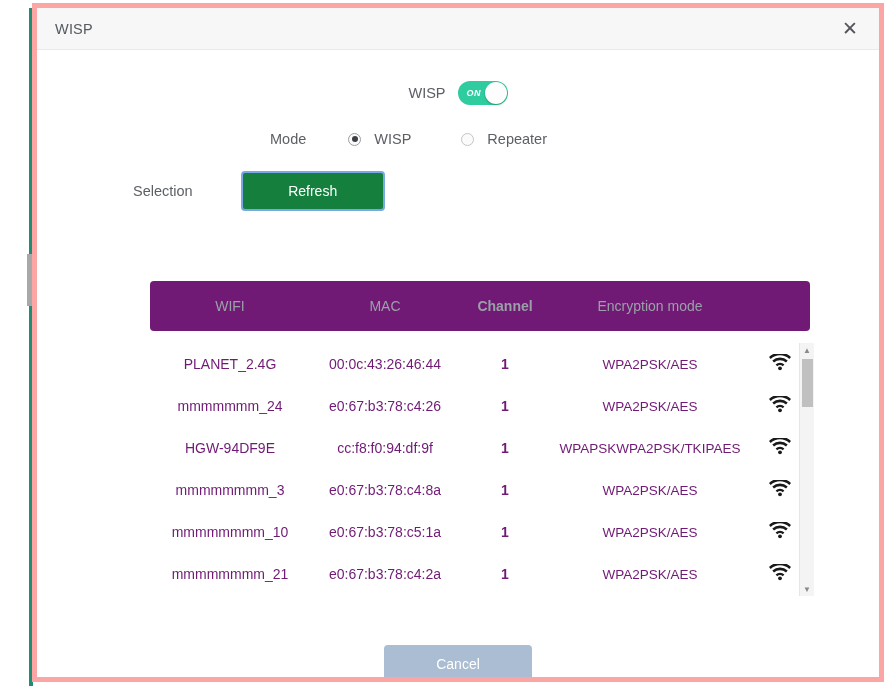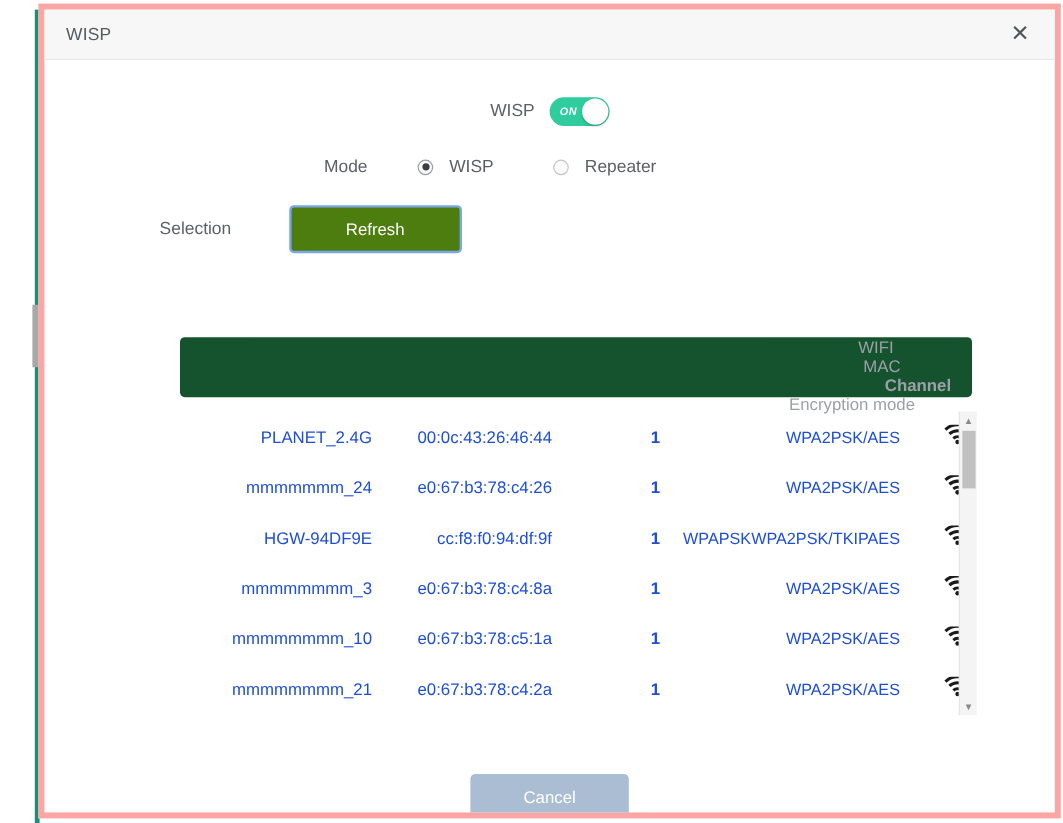--- a/index.html
+++ b/index.html
@@ -176,44 +176,43 @@
     margin-top: 24px;
   }
   .row-selection .field-label {
     font-size: 14.5px;
     color: #5c6066;
   }
   #refresh-btn {
     margin-left: 48px;
     width: 144px;
     height: 40px;
-    background: #4d7c0f;
+    background: #15803d;
     border: 2px solid #7aa7e8;
     border-radius: 4px;
     color: #ffffff;
     font-size: 14px;
     font-family: "Liberation Sans", sans-serif;
     cursor: pointer;
     padding: 0;
   }
 
   
   #wifi-table-wrap {
     position: absolute;
     left: 113px;
     top: 231px;
     width: 660px;
   }
   #table-head {
-    background: #14532d;
+    background: #701a75;
     border-radius: 4px;
     height: 50px;
     display: flex;
-    align-items: flex-end;
-    flex-direction: column;
+    align-items: center;
   }
   #table-head .th {
     font-size: 14px;
     color: #9ba0a8;
     text-align: center;
   }
   .col-wifi      { width: 160px; }
   .col-mac       { width: 150px; }
   .col-channel   { width: 90px; font-weight: bold;  }
   .col-enc       { width: 200px; }
@@ -225,22 +224,22 @@
     height: 252px;
   }
   .trow {
     display: flex;
     align-items: center;
     height: 42px;
     cursor: pointer;
   }
   .trow .td {
     font-size: 14px;
-    color: #1d4ed8;
-    text-align: right;
+    color: #701a75;
+    text-align: center;
     white-space: nowrap;
   }
   .trow .td.col-enc { font-size: 13.5px; }
   .wifi-icon { display: inline-block; }
 
   
   #table-scrollbar {
     position: absolute;
     right: -4px;
     top: 62px;
@@ -278,21 +277,21 @@
   
   #footer {
     position: absolute;
     left: 0;
     right: 0;
     top: 595px;
     display: flex;
     justify-content: center;
   }
   #cancel-btn {
-    width: 132px;
+    width: 148px;
     height: 38px;
     background: #aabdd3;
     border: none;
     border-radius: 4px;
     color: #ffffff;
     font-size: 14px;
     font-family: "Liberation Sans", sans-serif;
     cursor: pointer;
   }
 </style>

